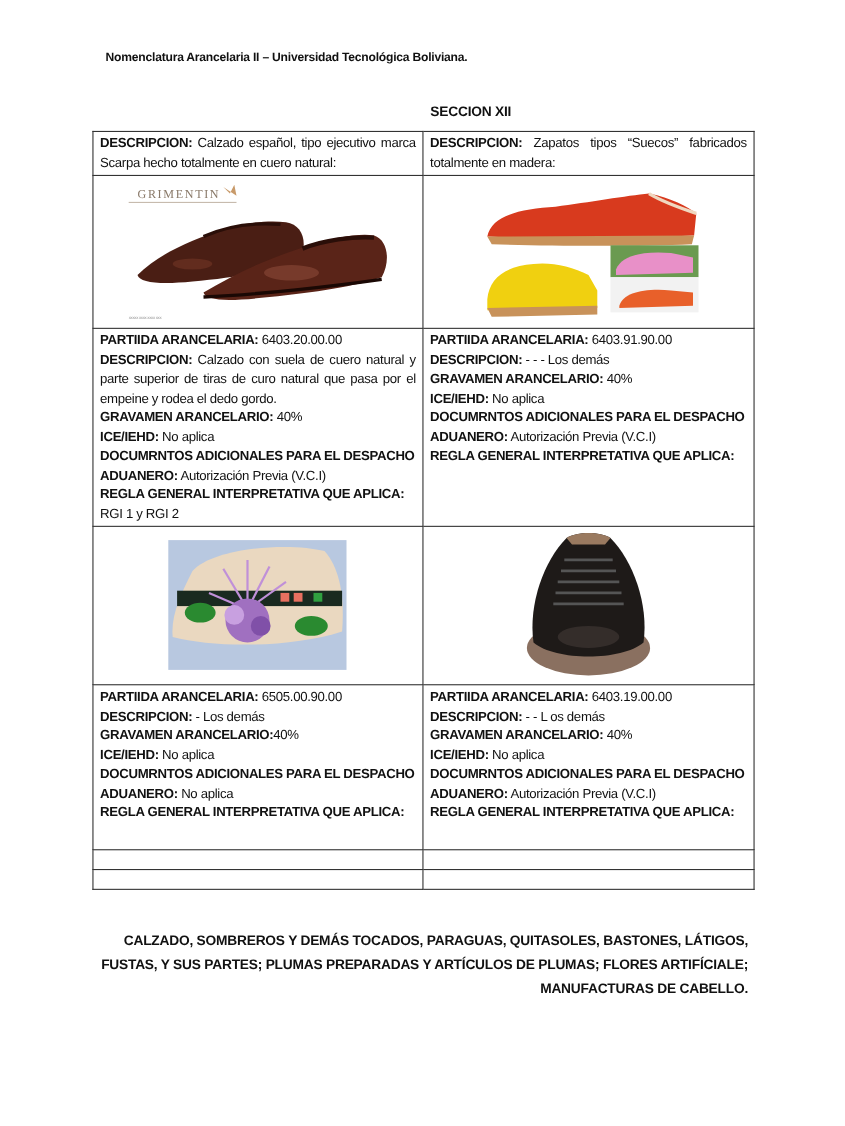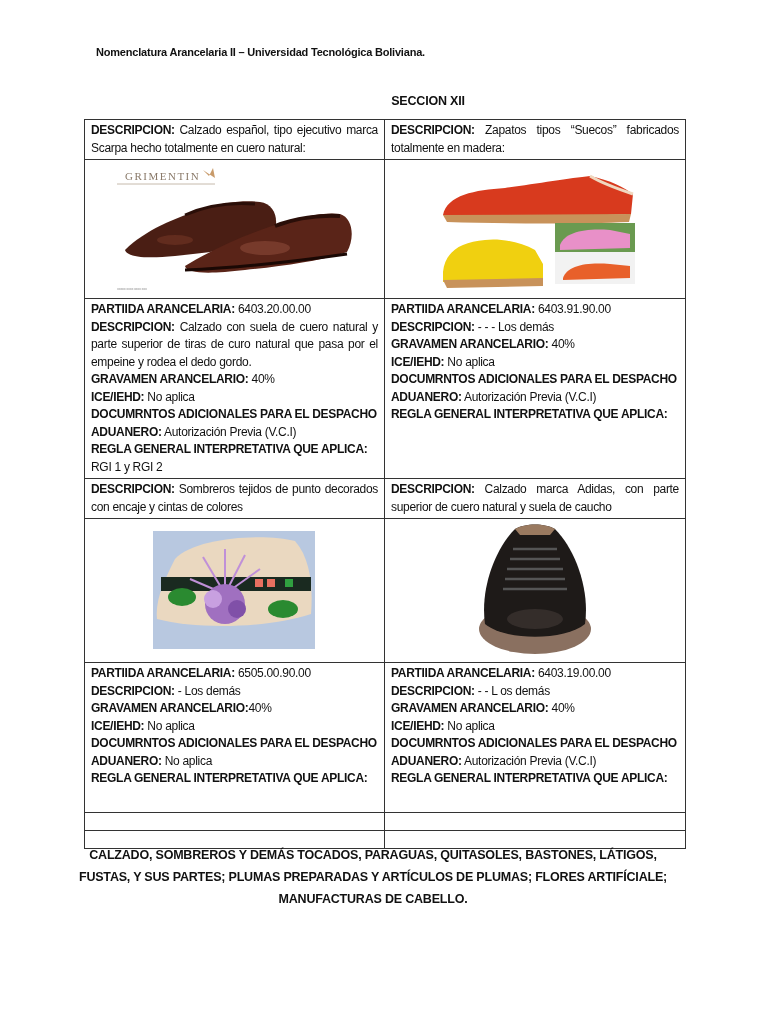--- a/index.html
+++ b/index.html
@@ -6,21 +6,21 @@
   body { width:768px; height:1024px; position:relative; overflow:hidden;
          font-family:"Liberation Sans", sans-serif; color:#111; }
   .header { position:absolute; left:96px; top:46px; font-size:11px; font-weight:bold; letter-spacing:-0.2px; }
   .section-title { position:absolute; left:0; width:768px; top:94px; text-align:center; font-size:12.5px; font-weight:bold; letter-spacing:-0.2px;padding-left:44px; }
   table.grid { position:absolute; left:84px; top:119px; width:601px; border-collapse:collapse; table-layout:fixed; }
   table.grid td { border:1.5px solid #333; vertical-align:top; padding:2px 6px; font-size:12px; line-height:17.5px; letter-spacing:-0.3px; }
   .desc { text-align:justify; text-align-last:left; }
   .lbl { font-weight:bold;margin-top:24px; }
   .imgcell { position:relative; padding:0 !important; }
   .info p { margin:0; }
-  .footer { position:absolute; left:78px; width:590px; top:844px; text-align:center; font-size:12.5px; font-weight:bold; line-height:22px; letter-spacing:-0.2px; }
+  .footer { position:absolute; left:90px; width:590px; top:844px; text-align:right; font-size:12.5px; font-weight:bold; line-height:22px; letter-spacing:-0.2px; }
   svg { display:block; }
 </style>
 </head>
 <body>
 
 <div class="header">Nomenclatura Arancelaria II – Universidad Tecnológica Boliviana.</div>
 <div class="section-title">SECCION XII</div>
 
 <table class="grid">
   <colgroup>
@@ -92,30 +92,20 @@
       <p><span class="lbl">PARTIIDA ARANCELARIA:</span> <span>6403.91.90.00</span></p>
       <p><span class="lbl">DESCRIPCION:</span> <span>- - - Los demás</span></p>
       <p><span class="lbl">GRAVAMEN ARANCELARIO:</span> <span>40%</span></p>
       <p><span class="lbl">ICE/IEHD:</span> <span>No aplica</span></p>
       <p class="lbl">DOCUMRNTOS ADICIONALES PARA EL DESPACHO</p>
       <p><span class="lbl">ADUANERO:</span> <span>Autorización Previa (V.C.I)</span></p>
       <p class="lbl">REGLA GENERAL INTERPRETATIVA QUE APLICA:</p>
     </td>
   </tr>
 
-  <tr style="height:36px">
-    <td class="desc">
-      <span class="lbl">DESCRIPCION:</span>
-      <span>Sombreros tejidos de punto decorados con encaje y cintas de colores</span>
-    </td>
-    <td class="desc">
-      <span class="lbl">DESCRIPCION:</span>
-      <span>Calzado marca Adidas, con parte superior de cuero natural y suela de caucho</span>
-    </td>
-  </tr>
 
   <tr style="height:143px">
     <td class="imgcell">
       <svg width="300" height="143" viewBox="0 0 300 143">
         <rect x="68" y="12" width="162" height="118" fill="#b8c8e0"></rect>
         <path d="M72 100 C70 80 80 60 90 40 C110 18 180 14 210 22 C226 40 228 70 226 95 C180 110 110 110 72 100 Z" fill="#ead8c0"></path>
         <rect x="76" y="58" width="150" height="14" fill="#1a2a20"></rect>
         <rect x="170" y="60" width="8" height="8" fill="#e87060"></rect>
         <rect x="182" y="60" width="8" height="8" fill="#e87060"></rect>
         <rect x="200" y="60" width="8" height="8" fill="#30a040"></rect>

